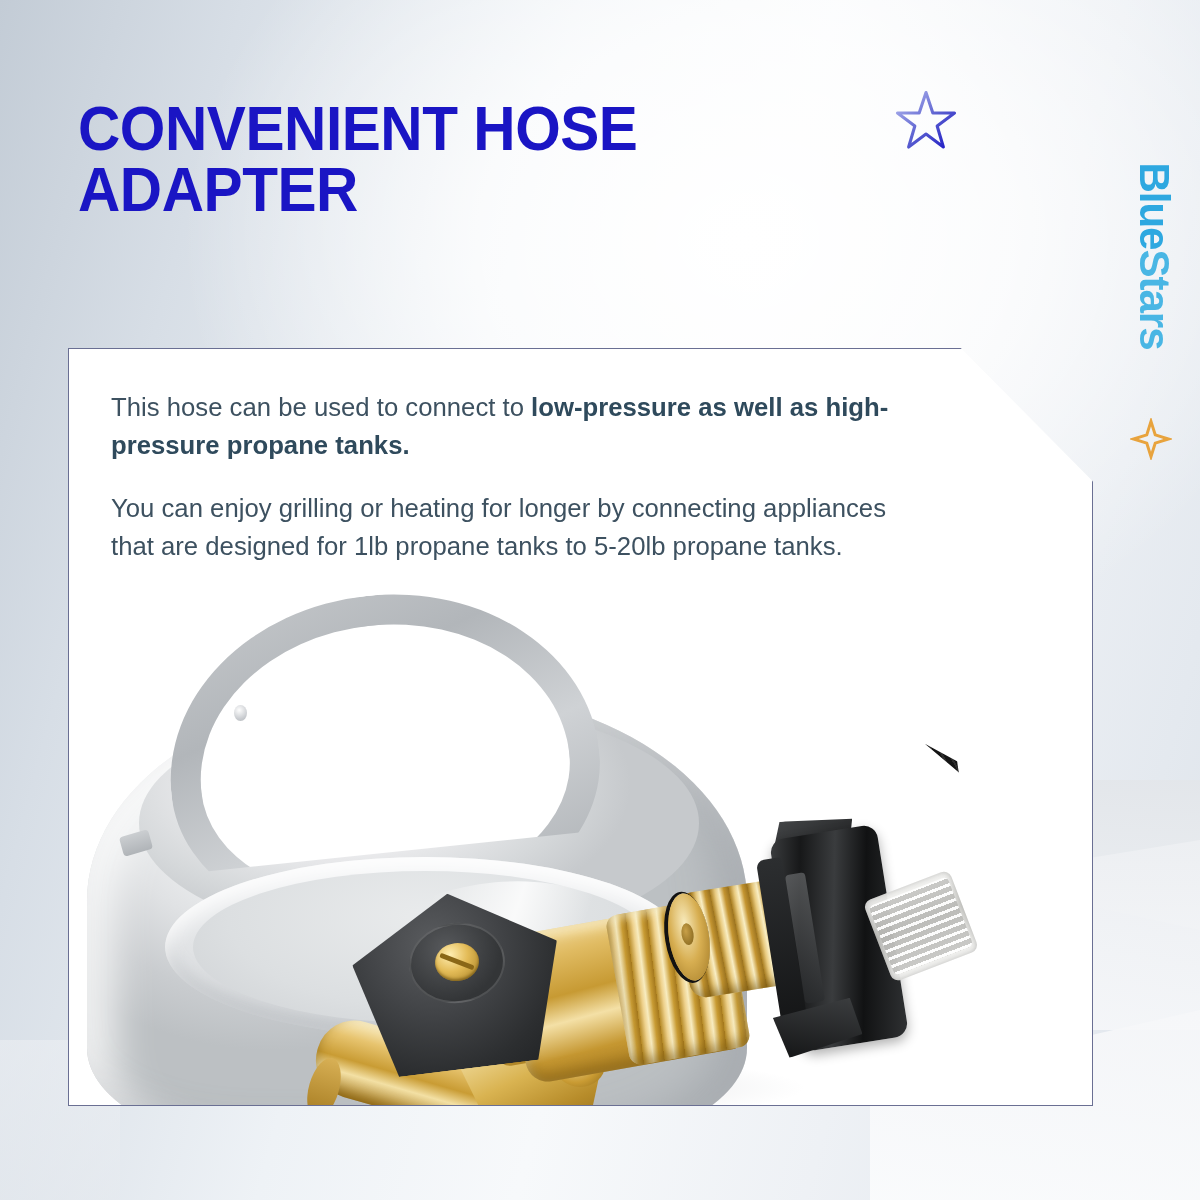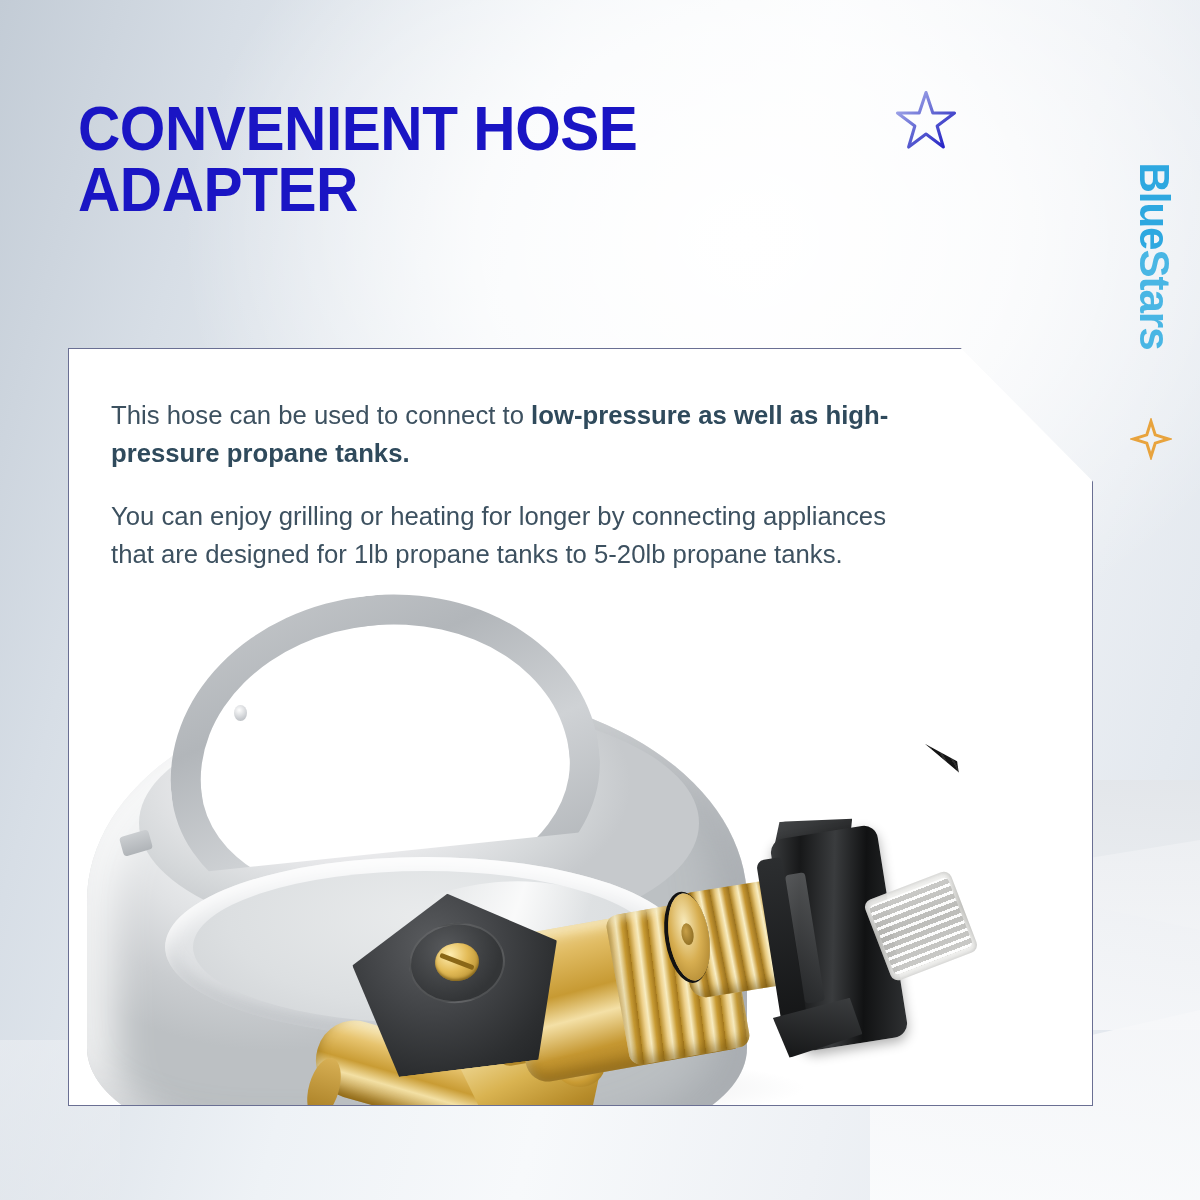--- a/index.html
+++ b/index.html
@@ -70,21 +70,21 @@
   .card{
     position:absolute; left:68px; top:348px;
     width:1025px; height:758px;
     background:#ffffff;
     border:1.6px solid #6a6f93;
     clip-path:polygon(0 0, 87.1% 0, 100% 17.6%, 100% 100%, 0 100%);
     overflow:hidden;
   }
   .card-inner{position:absolute;inset:0;}
 
-  .copy{position:absolute; left:42px; top:48px; width:820px;}
+  .copy{position:absolute; left:42px; top:40px; width:820px;}
   .para{
     color:#3d5160;
     font-size:26.5px;
     line-height:1.42;
     font-stretch:condensed;
     transform:scaleX(0.97);
     transform-origin:left top;
   }
   .para b{color:#2f4a5c;font-weight:bold;}
   .para.p2{margin-top:26px;}

